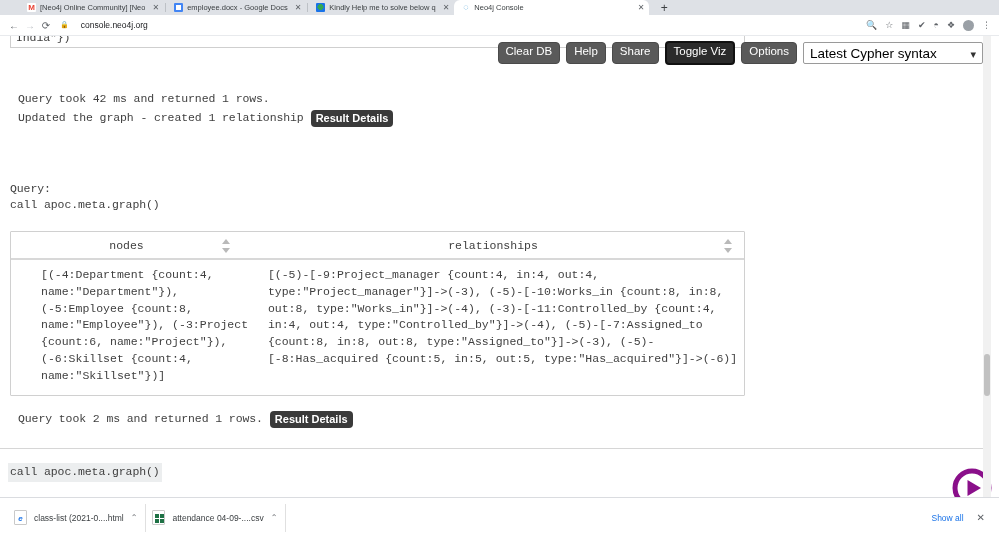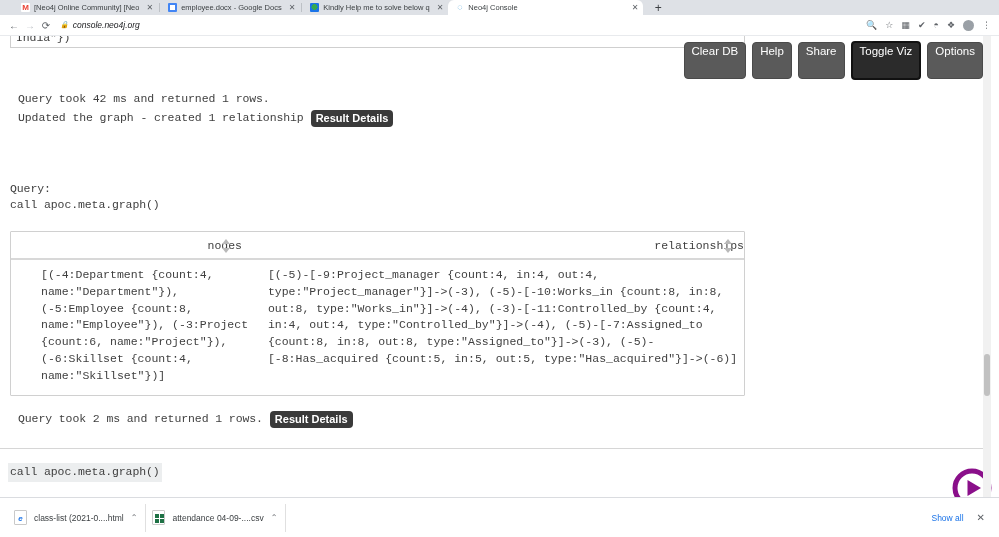--- a/index.html
+++ b/index.html
@@ -13,21 +13,21 @@
   }
 
   
   .browser { width: 999px; height: 537px; position: relative; }
 
   .tabstrip {
     height: 15px;
     background: #dee1e6;
     display: flex;
     align-items: flex-end;
-    padding-left: 14px;
+    padding-left: 20px;
     position: relative;
   }
   .tab {
     height: 15px;
     display: flex;
     align-items: center;
     gap: 4px;
     padding: 0 5px 0 7px;
     font-size: 7.5px;
     color: #3c4043;
@@ -99,25 +99,24 @@
     width: 16px; height: 16px;
     display: flex; align-items: center; justify-content: center;
     color: #5f6368; font-size: 10px;
     flex: 0 0 auto;
   }
   .navbtn.disabled { color: #bdc1c6; }
   .omnibox {
     flex: 1 1 auto;
     height: 16px;
     display: flex; align-items: center;
-    gap: 4px;
+    gap: 12px;
     margin-left: 6px;
     font-size: 8.5px;
     color: #202124;
-    font-style: italic;
   }
   .lock { font-size: 7px; color: #5f6368; }
   .omni-right { display: flex; align-items: center; gap: 8px; padding-right: 2px; }
   .omni-right span { font-size: 9px; color: #5f6368; line-height: 1; }
   .ext-check { color: #1e8e3e; font-size: 10px; }
   .ext-avatar {
     width: 11px; height: 11px; border-radius: 50%;
     background: #9aa0a6; display: inline-block;
   }
 
@@ -145,21 +144,21 @@
     display: flex;
     align-items: center;
     gap: 6px;
     z-index: 20;
   }
   .cbtn {
     background: #5a5a5a;
     color: #ffffff;
     font-size: 11.5px;
     font-family: "Liberation Sans", sans-serif;
-    padding: 2px 7px 20px 7px;
+    padding: 2px 7px 5px 7px;
     border-radius: 4px;
     line-height: 1.15;
     white-space: nowrap;
     border: 1px solid #4a4a4a;
   }
   .cbtn.dark {
     background: #2b2b2b;
     border: 2px solid #111;
   }
   .cselect {
@@ -241,21 +240,21 @@
   .rthead {
     display: flex;
     border-bottom: 2px solid #d8d8d8;
     height: 28px;
     background: #ffffff;
   }
   .rth {
     position: relative;
     display: flex;
     align-items: center;
-    justify-content: flex-end;
+    justify-content: center;
     font-family: "Liberation Mono", monospace;
     font-size: 11.5px;
     color: #3f3f3f;
   }
   .rth.c1 { width: 231px; border-right: 0px solid transparent; }
   .rth.c2 { width: 502px; }
   .sorter {
     position: absolute;
     right: 12px; top: 7px;
     width: 8px; height: 14px;
@@ -432,20 +431,24 @@
 
   <div class="viewport">
     <div class="page-scroll">
 
       <div class="console-toolbar">
         <div class="cbtn">Clear DB</div>
         <div class="cbtn">Help</div>
         <div class="cbtn">Share</div>
         <div class="cbtn dark">Toggle Viz</div>
         <div class="cbtn">Options</div>
+        <div class="cselect">
+          <span>Latest Cypher syntax</span>
+          <span class="chev">▾</span>
+        </div>
       </div>
 
       <div class="clipped-box">
         <div class="mono clipped-text">India"})</div>
       </div>
 
       <div class="mono status-line" style="top:55px;">
         <span>Query took 42 ms and returned 1 rows.</span>
       </div>
       <div class="mono status-line" style="top:74px;">

